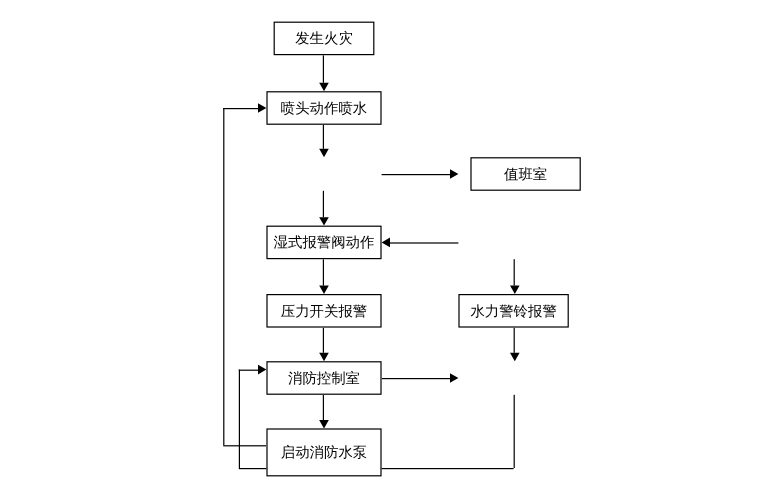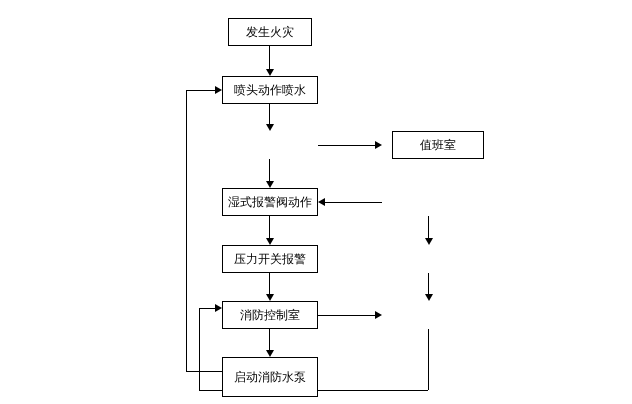--- a/index.html
+++ b/index.html
@@ -79,20 +79,23 @@
 
   <div class="node" style="left:222px; top:188px; width:96px; height:28px;">
     <span>湿式报警阀动作</span>
   </div>
 
 
   <div class="node" style="left:222px; top:245px; width:96px; height:28px;">
     <span>压力开关报警</span>
   </div>
 
+  <div class="node" style="left:382px; top:245px; width:92px; height:28px;">
+    <span>水力警铃报警</span>
+  </div>
 
   <div class="node" style="left:222px; top:301px; width:96px; height:28px;">
     <span>消防控制室</span>
   </div>
 
 
   <div class="node" style="left:222px; top:357px; width:96px; height:40px;">
     <span>启动消防水泵</span>
   </div>
 

